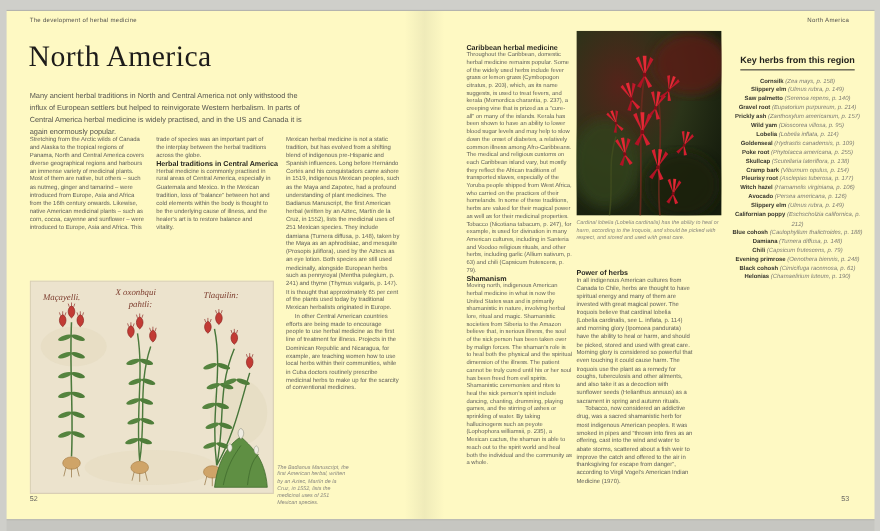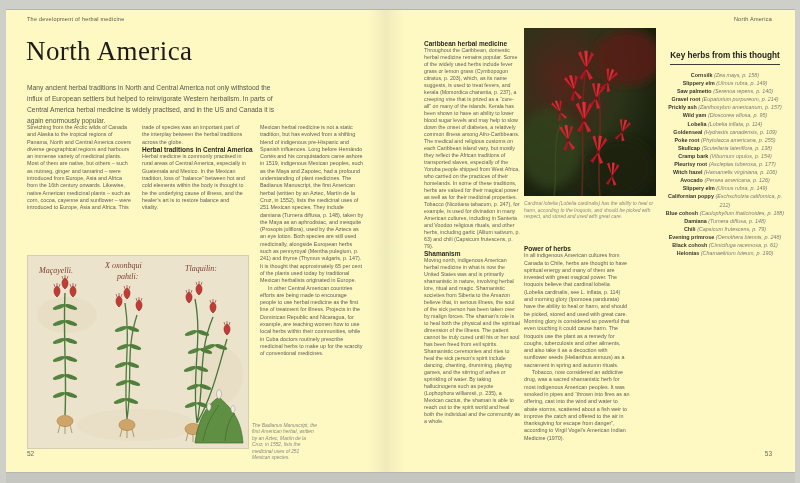--- a/index.html
+++ b/index.html
@@ -219,21 +219,21 @@
 
   <div class="photo-caption">Cardinal lobelia (Lobelia cardinalis) has the ability to heal or harm, according to the Iroquois, and should be picked with respect, and stored and used with great care.</div>
 
   <div class="bodycol col5">
     <p class="sec-head">Power of herbs</p>
     <p>In all indigenous American cultures from Canada to Chile, herbs are thought to have spiritual energy and many of them are invested with great magical power. The Iroquois believe that cardinal lobelia (Lobelia cardinalis, see L. inflata, p. 114) and morning glory (Ipomoea pandurata) have the ability to heal or harm, and should be picked, stored and used with great care. Morning glory is considered so powerful that even touching it could cause harm. The Iroquois use the plant as a remedy for coughs, tuberculosis and other ailments, and also take it as a decoction with sunflower seeds (Helianthus annuus) as a sacrament in spring and autumn rituals.</p>
     <p class="indent">Tobacco, now considered an addictive drug, was a sacred shamanistic herb for most indigenous American peoples. It was smoked in pipes and “thrown into fires as an offering, cast into the wind and water to abate storms, scattered about a fish weir to improve the catch and offered to the air in thanksgiving for escape from danger”, according to Virgil Vogel’s American Indian Medicine (1970).</p>
   </div>
 
   <div class="sidebar">
-    <div class="sidebar-head">Key herbs from this thought</div>
+    <div class="sidebar-head">Key herbs from this region</div>
     <div>
 
         <div class="herb"><span class="herb-name">Cornsilk</span> <span class="herb-detail">(Zea mays, p. 158)</span></div>
 
         <div class="herb"><span class="herb-name">Slippery elm</span> <span class="herb-detail">(Ulmus rubra, p. 149)</span></div>
 
         <div class="herb"><span class="herb-name">Saw palmetto</span> <span class="herb-detail">(Serenoa repens, p. 140)</span></div>
 
         <div class="herb"><span class="herb-name">Gravel root</span> <span class="herb-detail">(Eupatorium purpureum, p. 214)</span></div>
 

